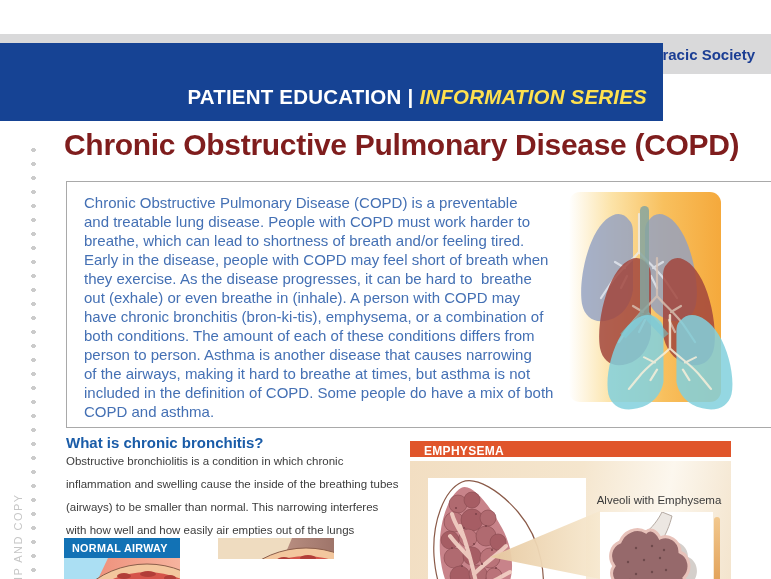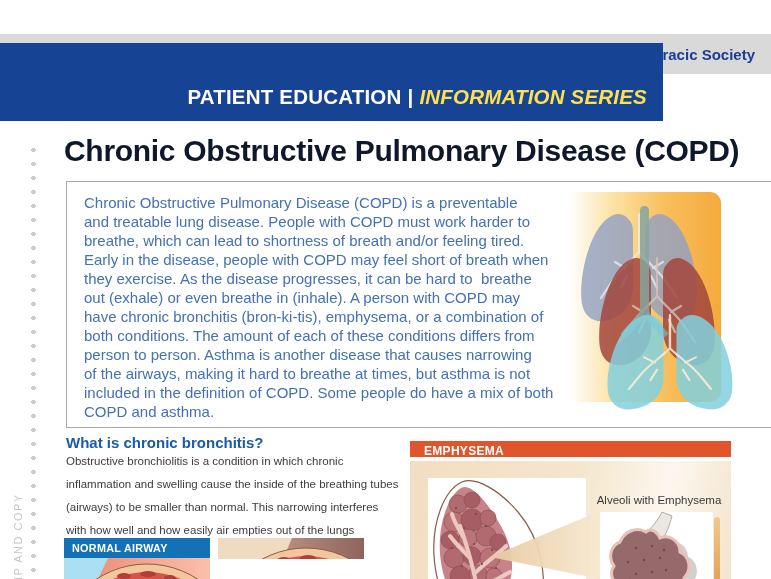--- a/index.html
+++ b/index.html
@@ -19,22 +19,22 @@
   .series-line {
     position:absolute; right:16px; bottom:12px; white-space:nowrap;
     font-size:20.5px; font-weight:bold; letter-spacing:0.2px;
   }
   .series-left { color:#FFFFFF; }
   .series-sep { color:#FFFFFF; padding:0 6px; }
   .series-right { color:#FFE14F; font-style:italic; }
 
   
   .doc-title {
-    position:absolute; left:64px; top:134px;
-    font-size:30px; color:#0f172a; letter-spacing:-0.3px; white-space:nowrap;
+    position:absolute; left:64px; top:128px;
+    font-size:30px; color:#7f1d1d; letter-spacing:-0.3px; white-space:nowrap;
   }
 
   
   .dotted-line {
     position:absolute; left:31px; top:143px; width:5px; height:436px;
     background-image: radial-gradient(circle 2.2px at 2.5px 7px, #CBCBCB 95%, rgba(0,0,0,0));
     background-size:5px 14px; background-repeat:repeat-y;
   }
   .clip-note {
     position:absolute; left:12px; top:597px;
@@ -57,21 +57,21 @@
   .section-heading {
     position:absolute; left:66px; top:434px;
     font-size:15px; font-weight:bold; color:#1A5CA8;
   }
   .section-body {
     position:absolute; left:66px; top:450px; width:350px;
     font-size:11.5px; line-height:23px; color:#3C3C3C; white-space:pre-wrap;
   }
 
   
-  .img-panel { position:absolute; top:538px; width:146px; }
+  .img-panel { position:absolute; top:538px; width:116px; }
   .panel-normal { left:64px; }
   .panel-chronic { left:218px; }
   .panel-header {
     height:20px; line-height:20px; padding-left:8px;
     font-size:10.8px; font-weight:bold; letter-spacing:0.3px; color:#FFFFFF; white-space:nowrap;
   }
   .hdr-blue { background:#1272B5; }
   .hdr-orange { background:#E0552B; }
   .panel-img { position:relative; height:21px; overflow:hidden; }
   .panel-img svg { display:block; }

